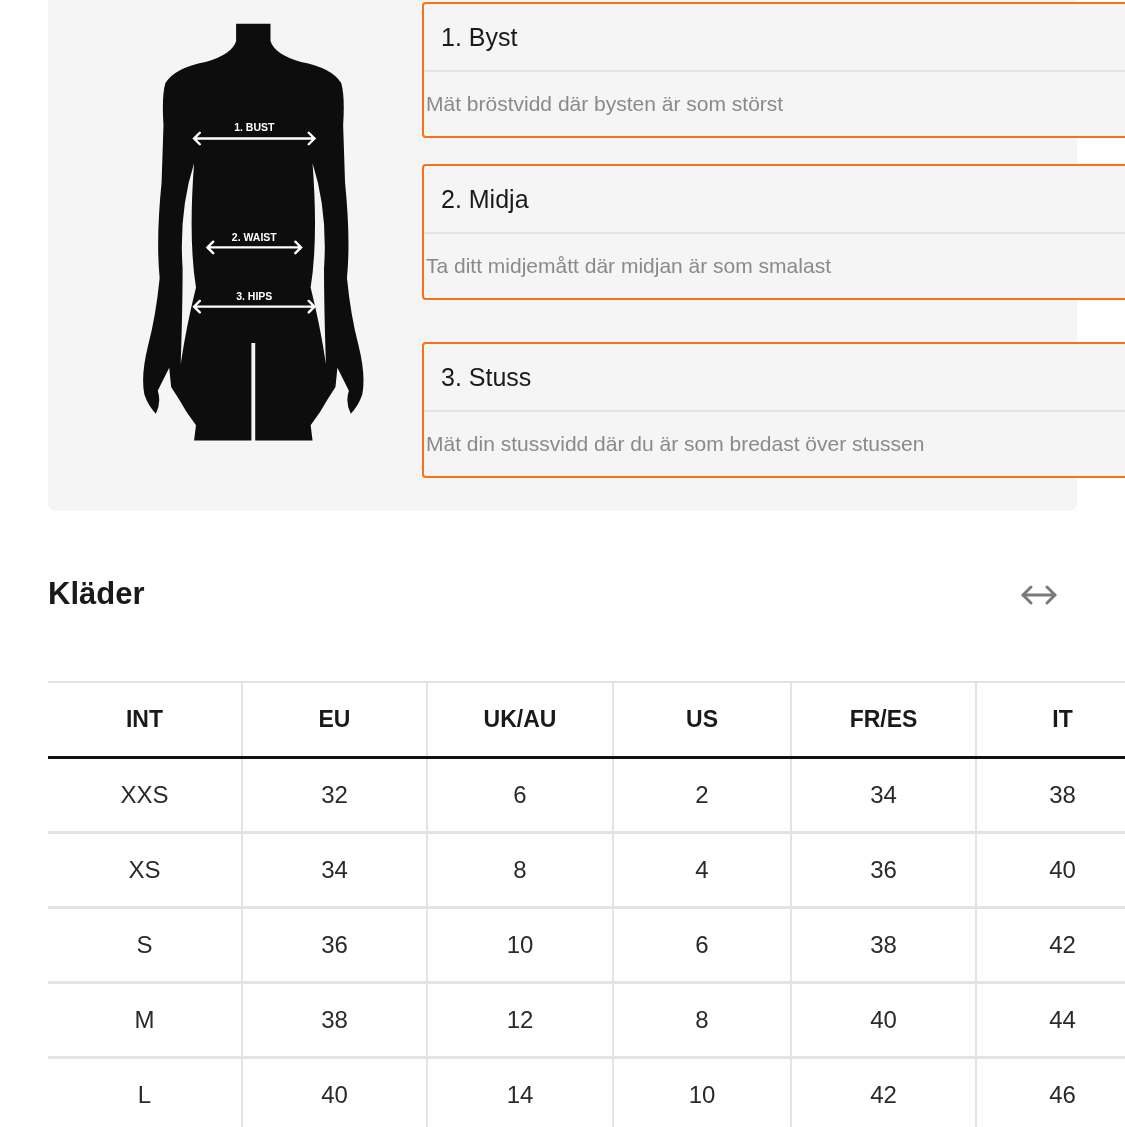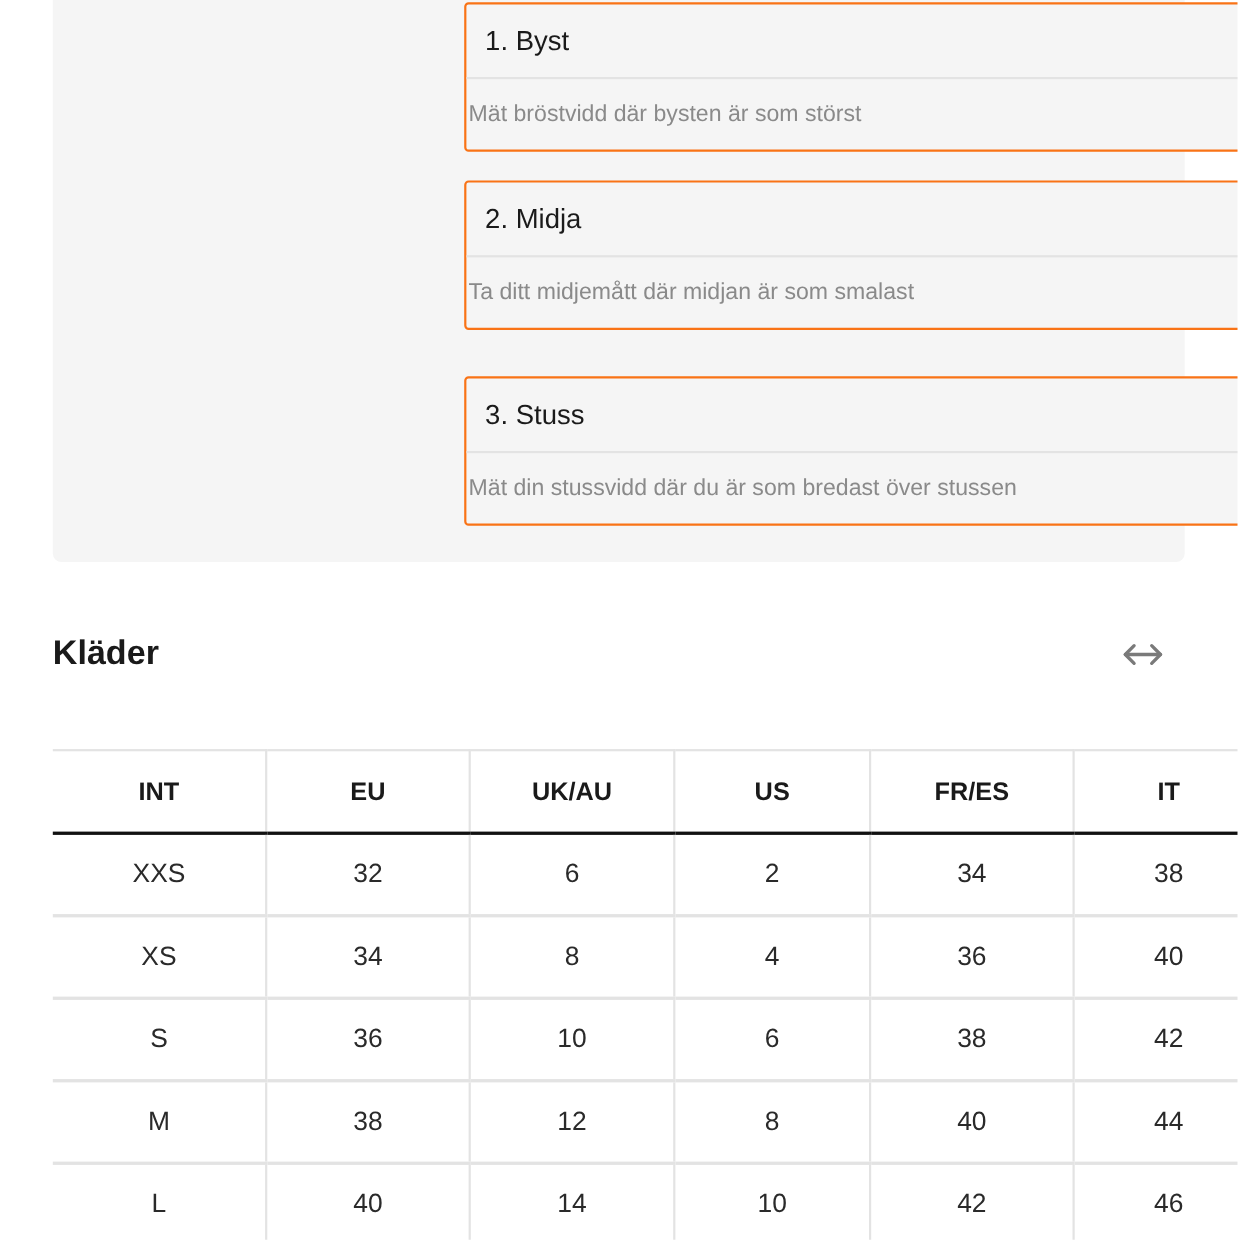--- a/index.html
+++ b/index.html
@@ -91,20 +91,44 @@
   .col-4 { width: 185px; }
   .col-5 { width: 172px; }
 </style>
 </head>
 <body>
 
 <div class="page">
 
   <div class="measure-panel"></div>
 
+  <div class="figure">
+    <svg viewBox="0 0 250 450" xmlns="http://www.w3.org/2000/svg">
+      <path fill="#0d0d0d" d="
+        M100 4 L136 4 L136 22 Q140 36 168 44 Q200 50 210 66 Q214 80 212 110
+        L214 170 Q220 230 216 270 Q220 310 228 340 Q236 372 232 392 Q228 404 220 412
+        Q214 400 218 388 Q210 372 206 364 L204 384 Q196 396 188 410 L178 424 L180 440
+        L120 440 L120 338 L116 338 L116 440 L56 440 L58 424 L48 410 Q40 396 32 384
+        L30 364 Q26 372 18 388 Q22 400 16 412 Q8 404 4 392 Q0 372 8 340
+        Q16 310 20 270 Q16 230 22 170 L24 110 Q22 80 26 66 Q36 50 68 44
+        Q96 36 100 22 Z"></path>
+      <path fill="#f5f5f5" d="M56 150 Q50 230 58 280 Q48 320 42 360 Q44 300 44 260 Q40 200 56 150 Z"></path>
+      <path fill="#f5f5f5" d="M180 150 Q186 230 178 280 Q188 320 194 360 Q192 300 192 260 Q196 200 180 150 Z"></path>
+      <g stroke="#ffffff" stroke-width="2.5" fill="none" stroke-linecap="round">
+        <path d="M56 124 L182 124 M62 118 L56 124 L62 130 M176 118 L182 124 L176 130"></path>
+        <path d="M70 238 L168 238 M76 232 L70 238 L76 244 M162 232 L168 238 L162 244"></path>
+        <path d="M56 300 L182 300 M62 294 L56 300 L62 306 M176 294 L182 300 L176 306"></path>
+      </g>
+      <g fill="#ffffff" font-family="Liberation Sans, sans-serif" font-weight="bold" font-size="11" text-anchor="middle">
+        <text x="119" y="116">1. BUST</text>
+        <text x="119" y="231">2. WAIST</text>
+        <text x="119" y="293">3. HIPS</text>
+      </g>
+    </svg>
+  </div>
 
   <div class="card card-1">
     <div class="card-title">1. Byst</div>
     <div class="card-desc">Mät bröstvidd där bysten är som störst</div>
   </div>
   <div class="card card-2">
     <div class="card-title">2. Midja</div>
     <div class="card-desc">Ta ditt midjemått där midjan är som smalast</div>
   </div>
   <div class="card card-3">

